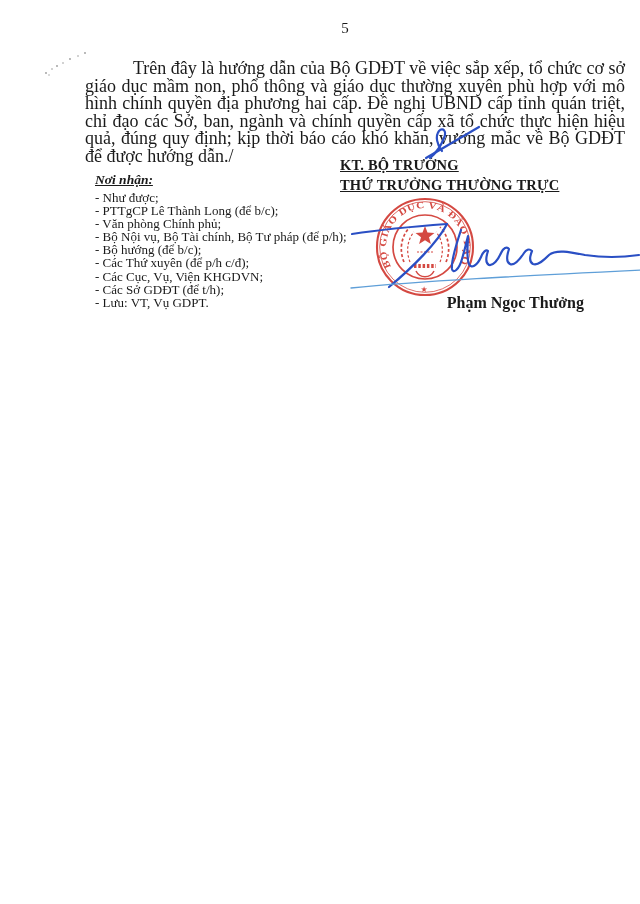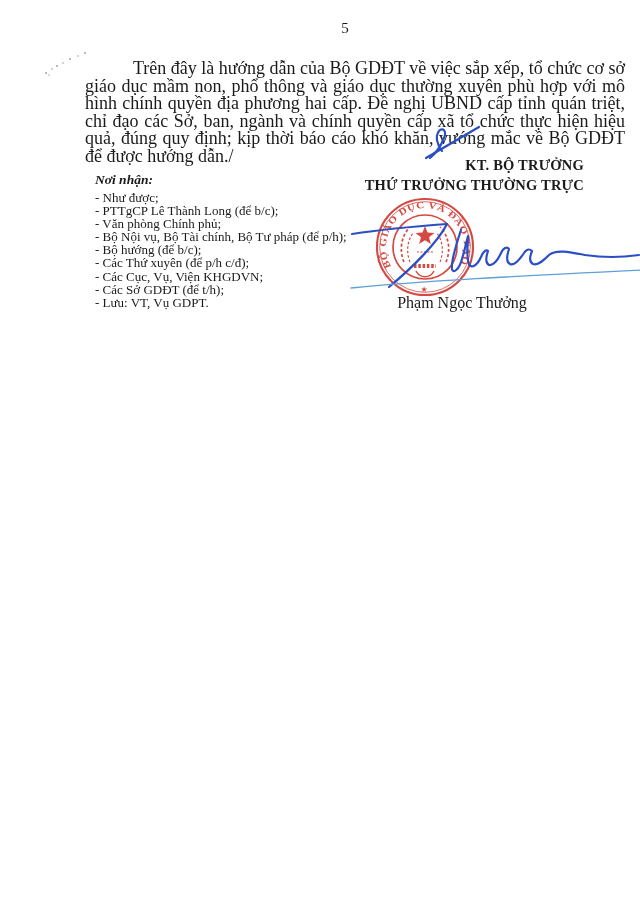--- a/index.html
+++ b/index.html
@@ -35,44 +35,46 @@
     position: absolute;
     top: 172px;
     left: 95px;
     width: 260px;
   }
   .recipients-heading {
     font-size: 13.5px;
     font-weight: bold;
     font-style: italic;
     margin-bottom: 3px;
+    text-decoration: underline;
   }
   .recipients-item {
     font-size: 13px;
     line-height: 13.1px;
     white-space: nowrap;
   }
   .authority {
     position: absolute;
     top: 155px;
     left: 340px;
     width: 244px;
-    text-align: right;
+    text-align: left;
     font-weight: bold;
     font-size: 14.5px;
     line-height: 20px;
     letter-spacing: 0.2px;
+    text-decoration: underline;
   }
   .signer-name {
     position: absolute;
     top: 294px;
     left: 340px;
     width: 244px;
-    text-align: center;
-    font-weight: normal;
+    text-align: right;
+    font-weight: bold;
     font-size: 16px;
   }
   .seal-signature-overlay {
     position: absolute;
     top: 110px;
     left: 340px;
     width: 305px;
     height: 220px;
     pointer-events: none;
   }

